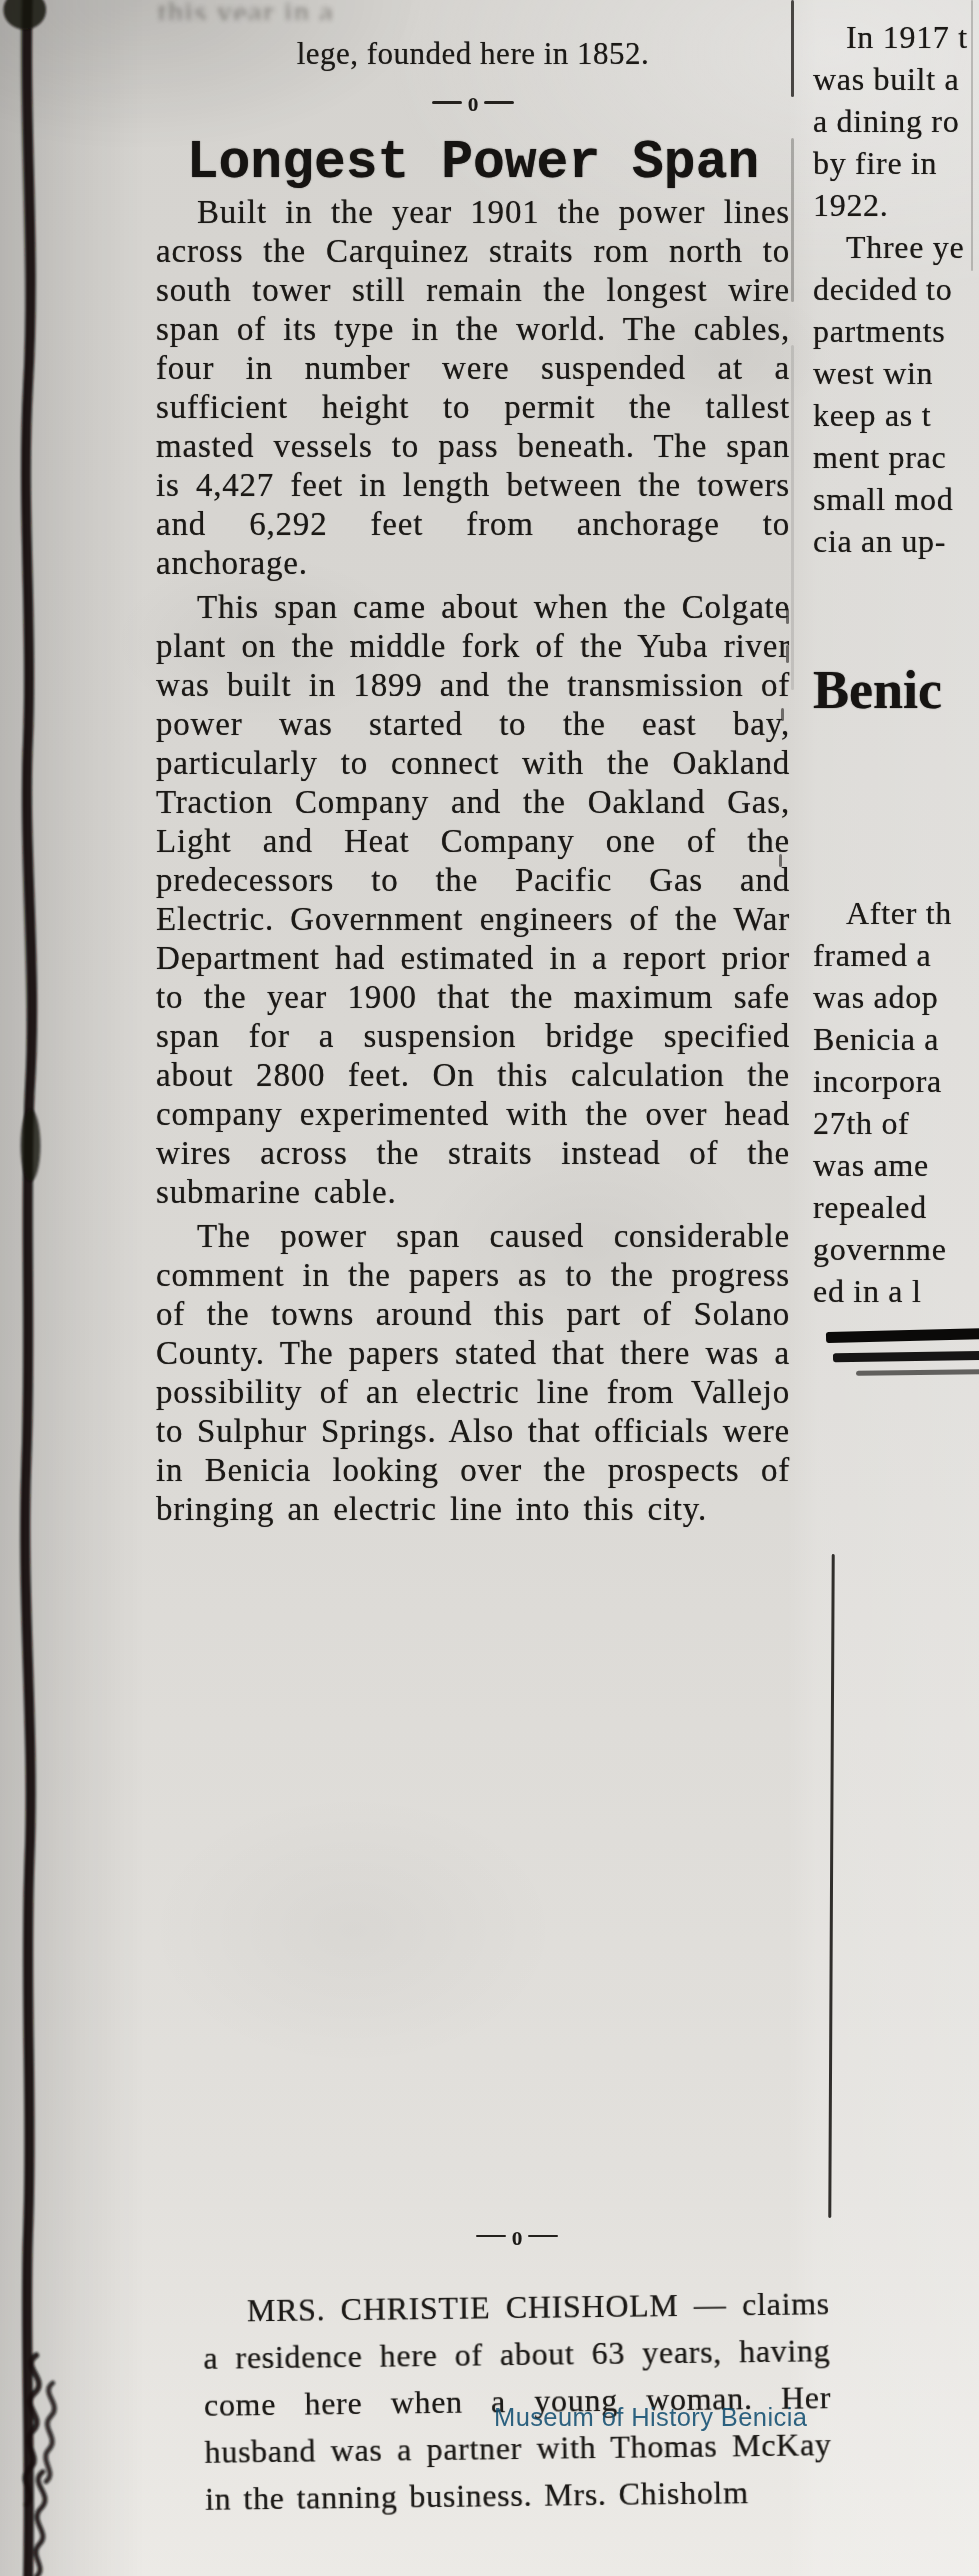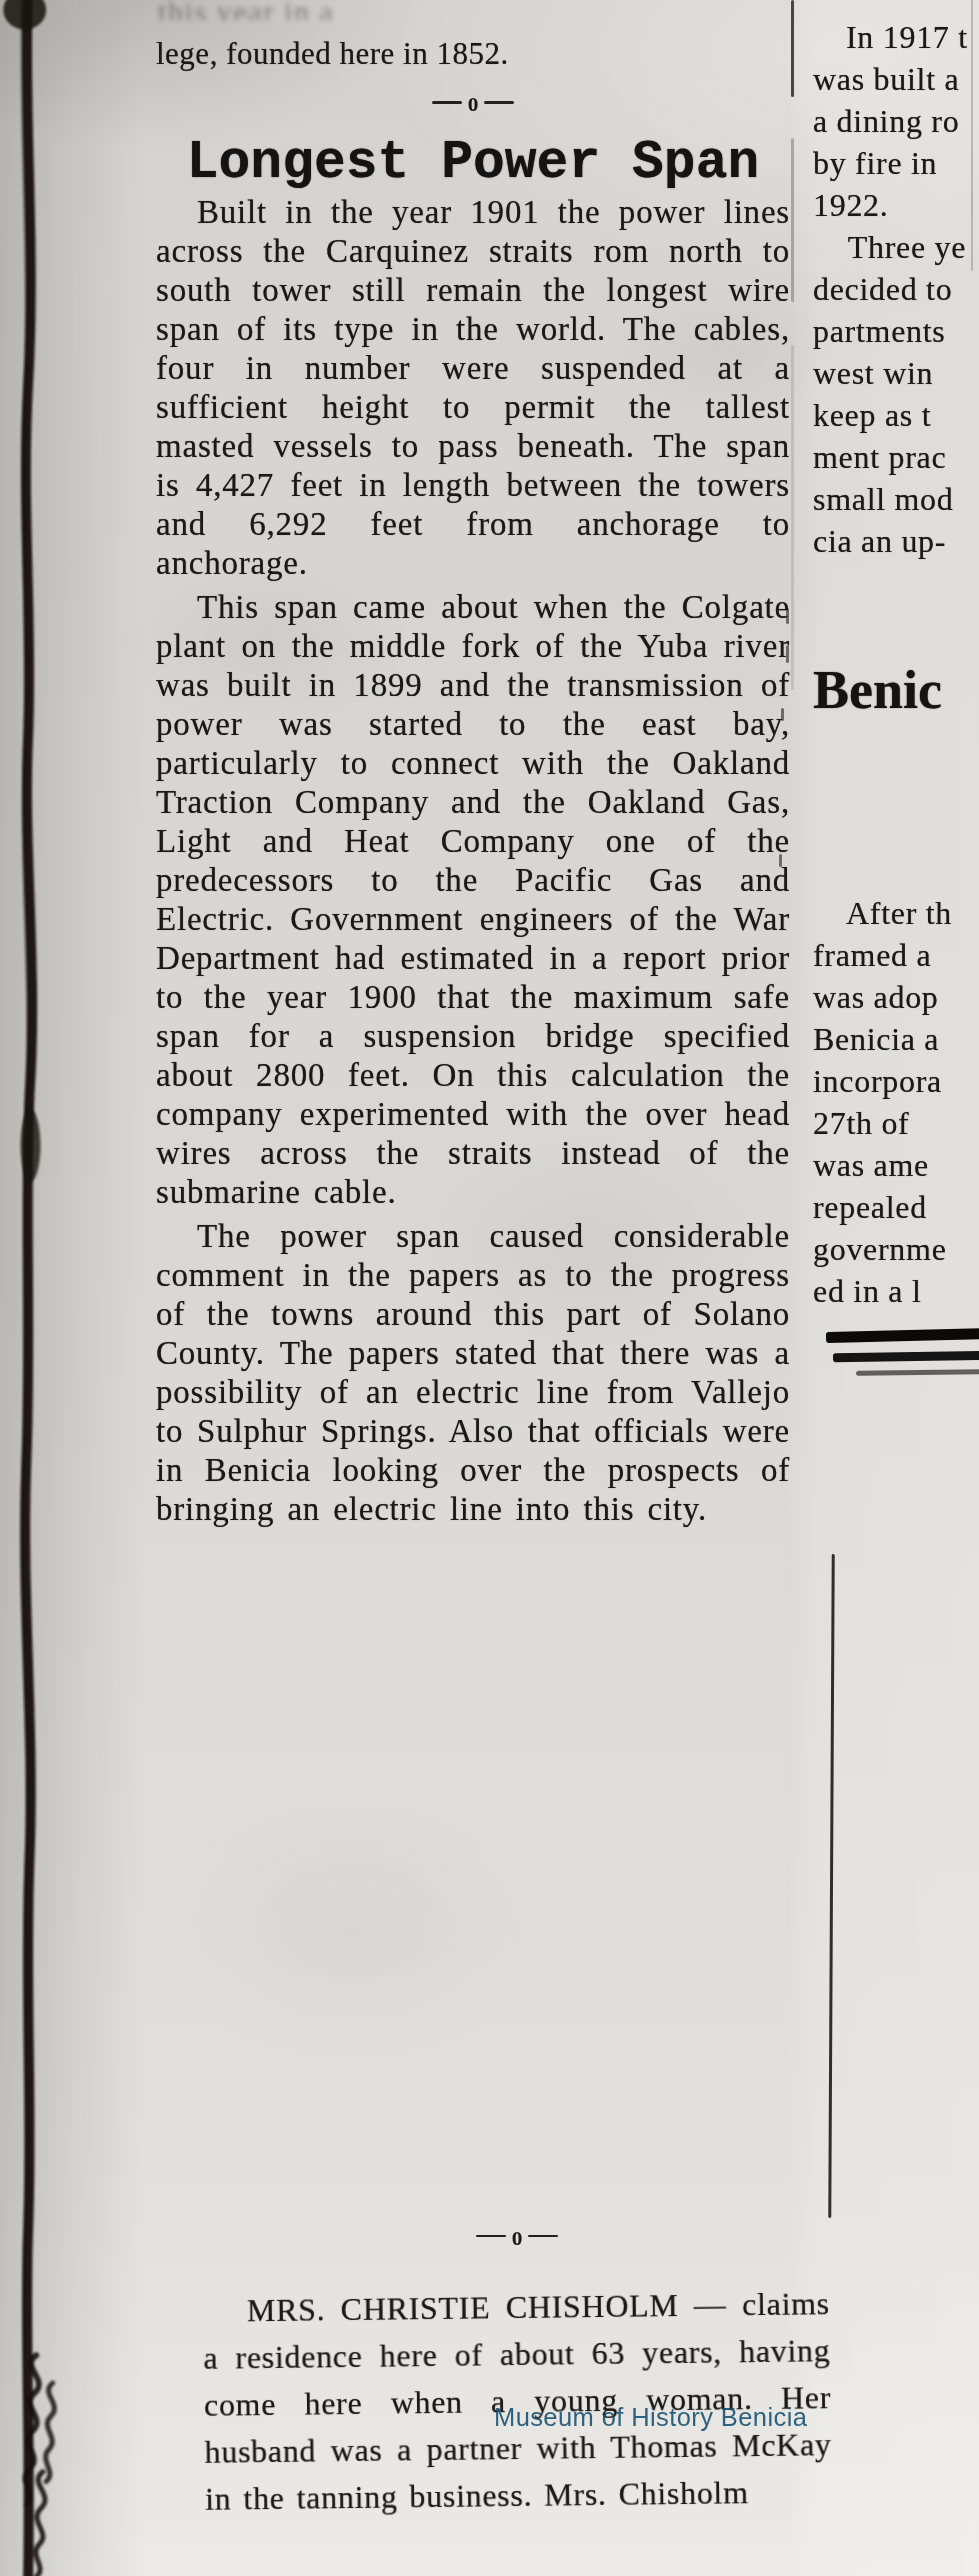--- a/index.html
+++ b/index.html
@@ -27,21 +27,21 @@
 
   .top-faint{
     position:absolute;left:158px;top:-5px;width:296px;height:25px;overflow:hidden;
     font-size:30px;letter-spacing:1.6px;color:#4a4742;filter:blur(2.5px);opacity:.6;
   }
 
   .main-col{
     position:absolute;left:156px;top:21.4px;width:634px;
     filter:blur(0.3px);
   }
-  .intro-line{ font-size:31px;line-height:39px;margin-top:13px;letter-spacing:0.5px; }
+  .intro-line{ font-size:31px;line-height:39px;margin-top:13px;letter-spacing:0.5px;text-align:center; }
 
   .divider{ width:82px;margin:20px auto 0 auto;display:flex;align-items:center;gap:5.7px; }
   .divider .dline{ flex:1;height:2.5px;background:#24211d;border-radius:1.6px; }
   .divider .ddot{ font-size:21.4px;font-weight:bold;line-height:18px;transform:scaleY(1.25);color:#1b1916; }
 
   .headline{
     margin:23px 0 0 0;font-size:53px;line-height:59px;font-weight:bold;text-align:center;
     letter-spacing:0;color:#161412;text-shadow:0 0 1.2px rgba(22,20,17,.8);font-family:Liberation Mono, monospace;
   }
 
@@ -54,21 +54,21 @@
   .divider-2{ position:absolute;left:476px;top:2207px;width:82px;display:flex;align-items:center;gap:5.7px;filter:blur(0.3px); }
 
   .chisholm{
     position:absolute;left:204px;top:2252px;width:627px;
     font-size:32px;line-height:47px;text-align:justify;text-indent:44px;
     letter-spacing:0.7px;word-spacing:3.3px;filter:blur(0.3px);transform:rotate(-0.7deg);
   }
 
   .right-col-frag{ position:absolute;left:813px;filter:blur(0.3px); }
   .rc-line{ font-size:32px;line-height:42px;white-space:nowrap;letter-spacing:0.7px; }
-  .rc-indent{ padding-left:33px;text-align:center; }
+  .rc-indent{ padding-left:33px; }
   .rc-headline{
     position:absolute;left:813px;top:659px;font-size:54px;font-weight:bold;
     white-space:nowrap;letter-spacing:0;color:#161412;filter:blur(0.3px);
     text-shadow:0 0 1.2px rgba(22,20,17,.8);
   }
 
   .vrule{ position:absolute;background:rgba(20,18,15,.75);border-radius:1.6px; }
   .vrule-a1{ left:791px;top:0;width:2.5px;height:97px; }
   .vrule-a2{ left:791px;top:138px;width:2.5px;height:164px;opacity:.35; }
   .vrule-a3{ left:791px;top:345px;width:2.5px;height:345px;opacity:.15; }

